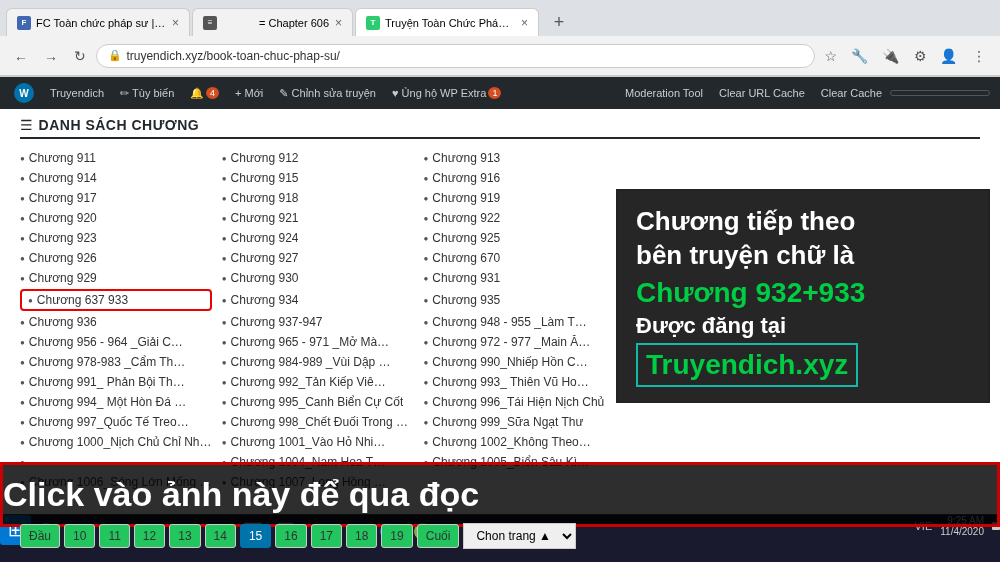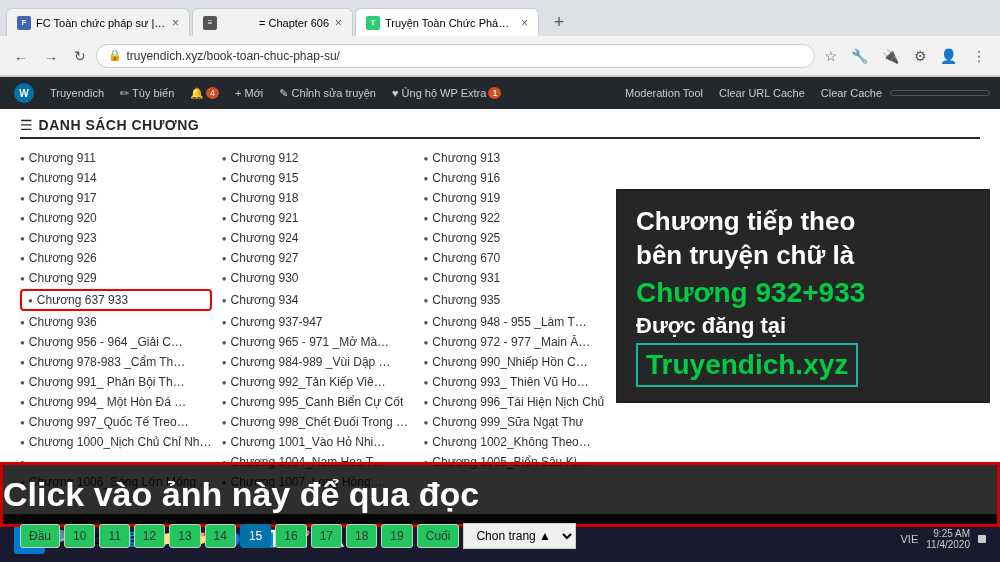--- a/index.html
+++ b/index.html
@@ -47,21 +47,21 @@
     .chapter-item.highlighted { border: 2px solid #e00; border-radius: 4px; padding: 2px 6px; background: #fff; }
     .chapter-item.highlighted .chapter-link { color: #333; }
 
     
     .pagination { display: flex; align-items: center; gap: 4px; padding: 8px 0; justify-content: flex-start; }
     .page-btn { padding: 4px 8px; border: 1px solid #ccc; background: #22c55e; cursor: pointer; font-size: 12px; color: #333; border-radius: 3px; }
     .page-btn.active { background: #0073aa; color: white; border-color: #0073aa; }
     .page-select { padding: 4px 8px; border: 1px solid #ccc; font-size: 12px; cursor: pointer; }
 
     
-    .taskbar { position: fixed; bottom: 0; left: 0; width: 1000px; height: 48px; background: #1a1a2e; display: flex; align-items: center; padding: 0 14px; gap: 2px; border-top: 1px solid #444; }
+    .taskbar { position: fixed; bottom: 0; left: 0; width: 1000px; height: 48px; background: #1a1a2e; display: flex; align-items: flex-start; padding: 0 0; gap: 2px; border-top: 1px solid #444; }
     .taskbar-start { background: #0078d4; color: white; border: none; padding: 4px 8px; cursor: pointer; border-radius: 3px; font-size: 18px; }
     .taskbar-icon { width: 32px; height: 32px; display: flex; align-items: center; justify-content: center; cursor: pointer; border-radius: 4px; font-size: 16px; }
     .taskbar-right { margin-left: auto; display: flex; align-items: center; gap: 8px; color: #ccc; font-size: 11px; }
     .taskbar-time { display: flex; flex-direction: column; align-items: flex-end; font-size: 10px; color: #ccc; }
   </style>
 </head>
 <body>
 
 <div class="browser-chrome">
   <div class="tab-bar">

